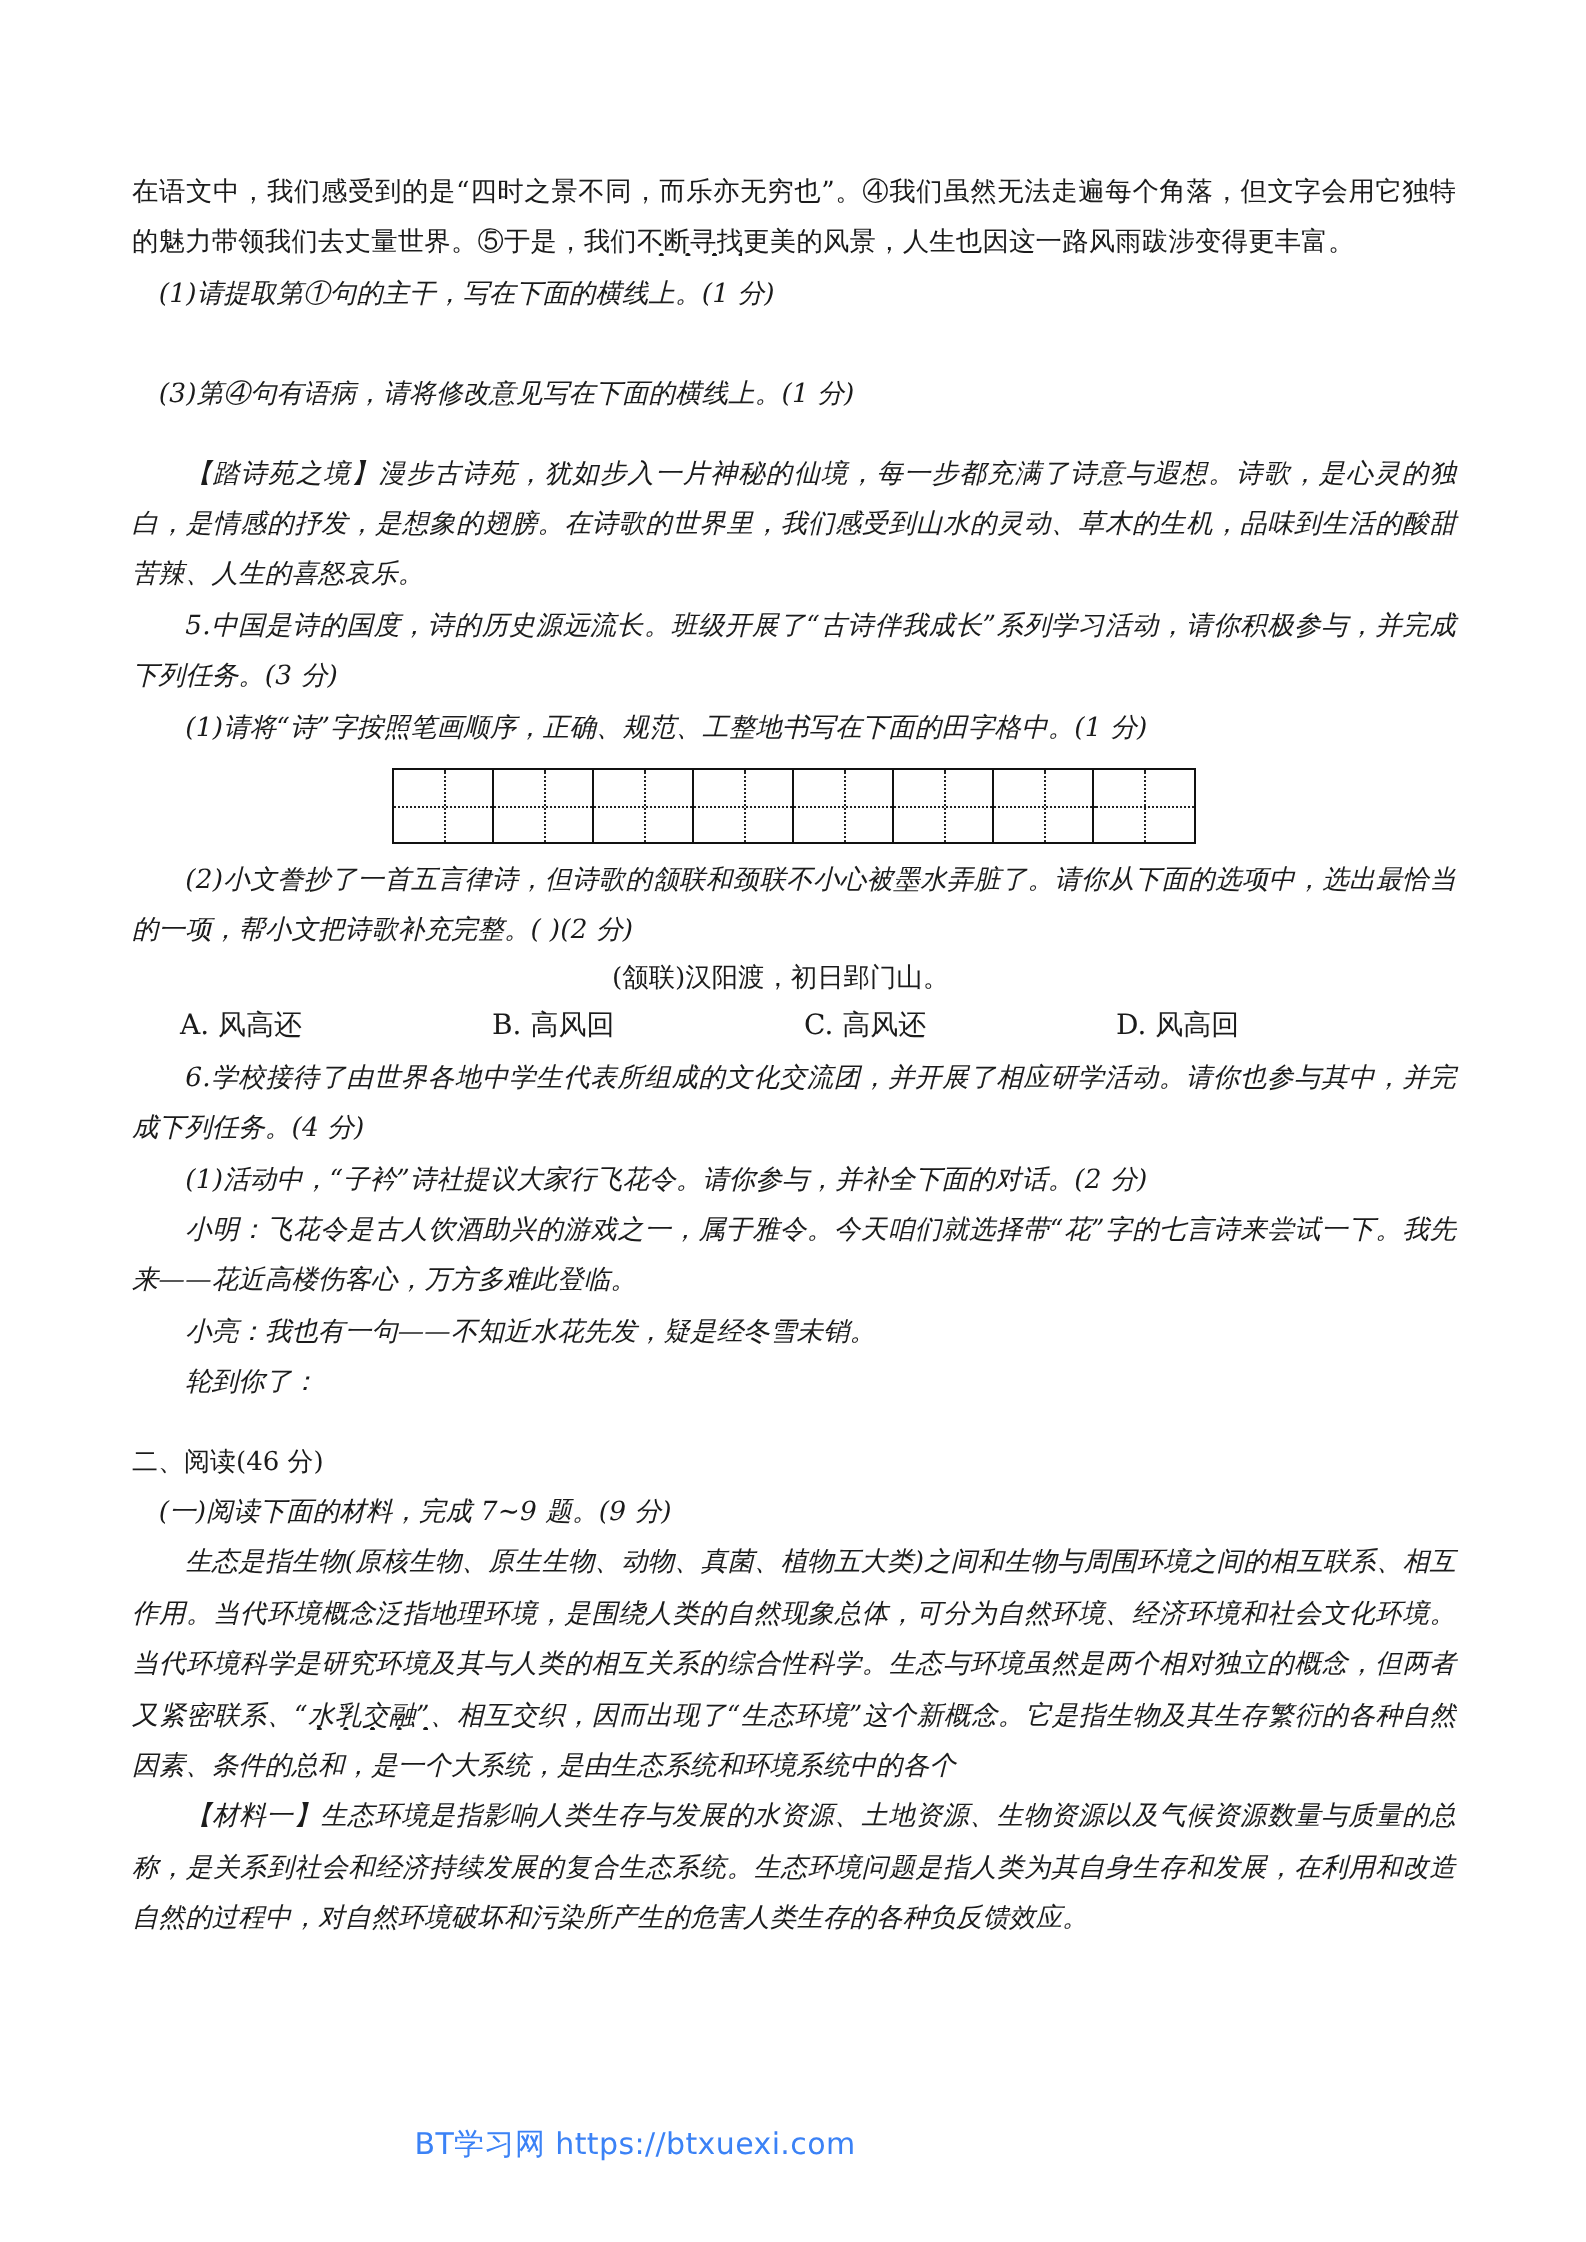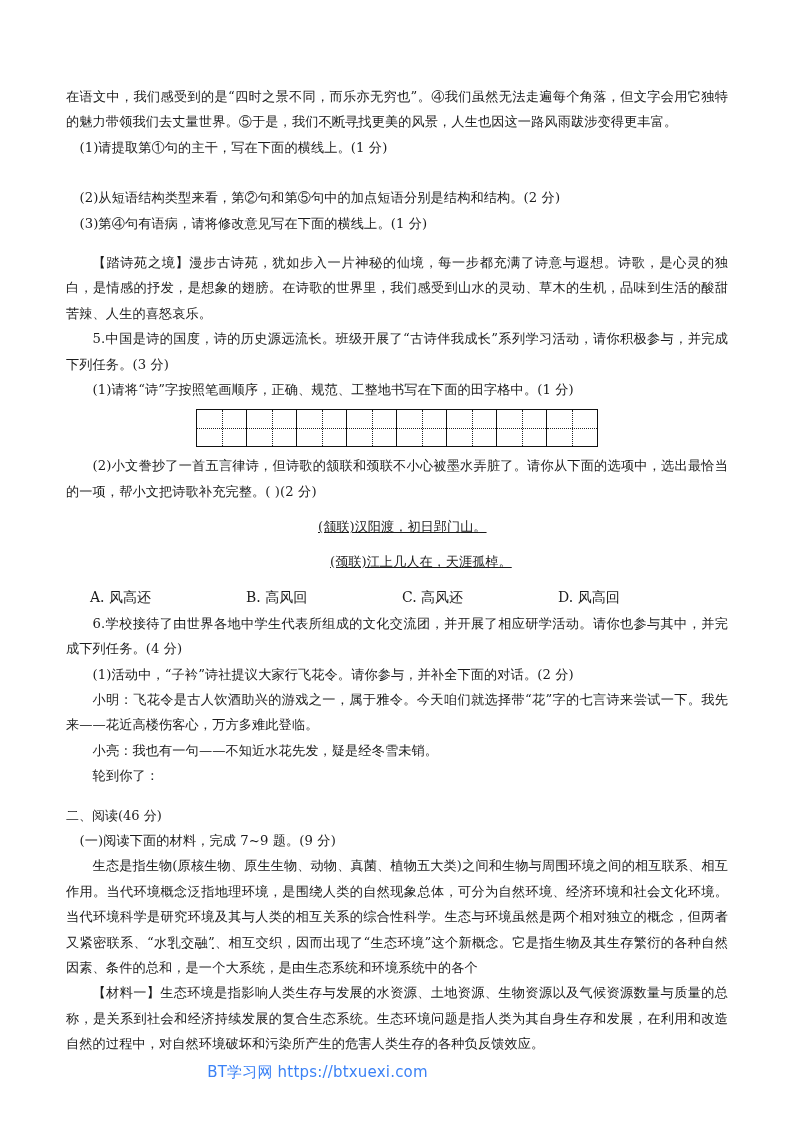--- a/index.html
+++ b/index.html
@@ -32,22 +32,22 @@
   
   .para {
     font-size: 13.2px;
     line-height: 25.4px;
     text-align: justify;
     text-justify: inter-ideograph;
     margin: 0;
     letter-spacing: 0.1px;
   }
   .ind0  { text-indent: 0; }
-  .ind1  { text-indent: 13.4px; }
-  .ind2  { text-indent: 26.6px; }
+  .ind1  { text-indent: 13.4px; font-style: italic; }
+  .ind2  { text-indent: 26.6px; font-style: italic; }
 
   .blank-answer {
     height: 25px;
   }
 
   .sec-title {
     font-size: 13px;
     line-height: 25.4px;
     margin: 0;
     text-indent: 0;
@@ -102,22 +102,21 @@
     top: 0; bottom: 0;
     left: 50%;
     width: 0;
     border-left: 1.6px dotted #222;
   }
 
   
   .poem-line {
     font-size: 13.2px;
     line-height: 22.5px;
-    margin: 12px;
-    text-decoration: underline;
+    margin: 0;
   }
   .poem-1 { padding-left: 240px; }
   .poem-2 { padding-left: 252px; }
 
   
   .options {
     font-size: 14px;
     line-height: 25.4px;
     display: flex;
     padding-left: 24px;
@@ -142,21 +141,20 @@
 </head>
 <body>
 
 <div class="page">
   <div class="content">
 
     <p class="para ind0"><span>在语文中，我们感受到的是“四时之景不同，而乐亦无穷也”。④我们虽然无法走遍每个角落，但文字会用它独特的魅力带领我们去丈量世界。⑤于是，我们</span><span class="emph">不断寻找</span><span>更美的风景，人生也因这一路风雨跋涉变得更丰富。</span></p>
 
     <p class="para ind1">(1)请提取第①句的主干，写在下面的横线上。(1 分)</p>
     <div class="blank-answer"></div>
-    <p class="para ind1">(2)从短语结构类型来看，第②句和第⑤句中的加点短语分别是结构和结构。(2 分)</p>
     <p class="para ind1">(3)第④句有语病，请将修改意见写在下面的横线上。(1 分)</p>
 
     <div class="spacer-md"></div>
 
     <p class="para ind2">【踏诗苑之境】漫步古诗苑，犹如步入一片神秘的仙境，每一步都充满了诗意与遐想。诗歌，是心灵的独白，是情感的抒发，是想象的翅膀。在诗歌的世界里，我们感受到山水的灵动、草木的生机，品味到生活的酸甜苦辣、人生的喜怒哀乐。</p>
     <p class="para ind2">5.中国是诗的国度，诗的历史源远流长。班级开展了“古诗伴我成长”系列学习活动，请你积极参与，并完成下列任务。(3 分)</p>
     <p class="para ind2">(1)请将“诗”字按照笔画顺序，正确、规范、工整地书写在下面的田字格中。(1 分)</p>
 
     <div class="grid-wrap">
       <div class="tianzige">
@@ -167,21 +165,20 @@
         <div class="tz-cell"></div>
         <div class="tz-cell"></div>
         <div class="tz-cell"></div>
         <div class="tz-cell"></div>
       </div>
     </div>
 
     <p class="para ind2">(2)小文誊抄了一首五言律诗，但诗歌的颔联和颈联不小心被墨水弄脏了。请你从下面的选项中，选出最恰当的一项，帮小文把诗歌补充完整。(    )(2 分)</p>
 
     <div class="poem-line poem-1">(颔联)汉阳渡，初日郢门山。</div>
-    <div class="poem-line poem-2">(颈联)江上几人在，天涯孤棹。</div>
 
     <div class="options">
       <span class="opt">A. 风高还</span>
       <span class="opt">B. 高风回</span>
       <span class="opt">C. 高风还</span>
       <span class="opt">D. 风高回</span>
     </div>
 
     <p class="para ind2">6.学校接待了由世界各地中学生代表所组成的文化交流团，并开展了相应研学活动。请你也参与其中，并完成下列任务。(4 分)</p>
     <p class="para ind2">(1)活动中，“子衿”诗社提议大家行飞花令。请你参与，并补全下面的对话。(2 分)</p>

